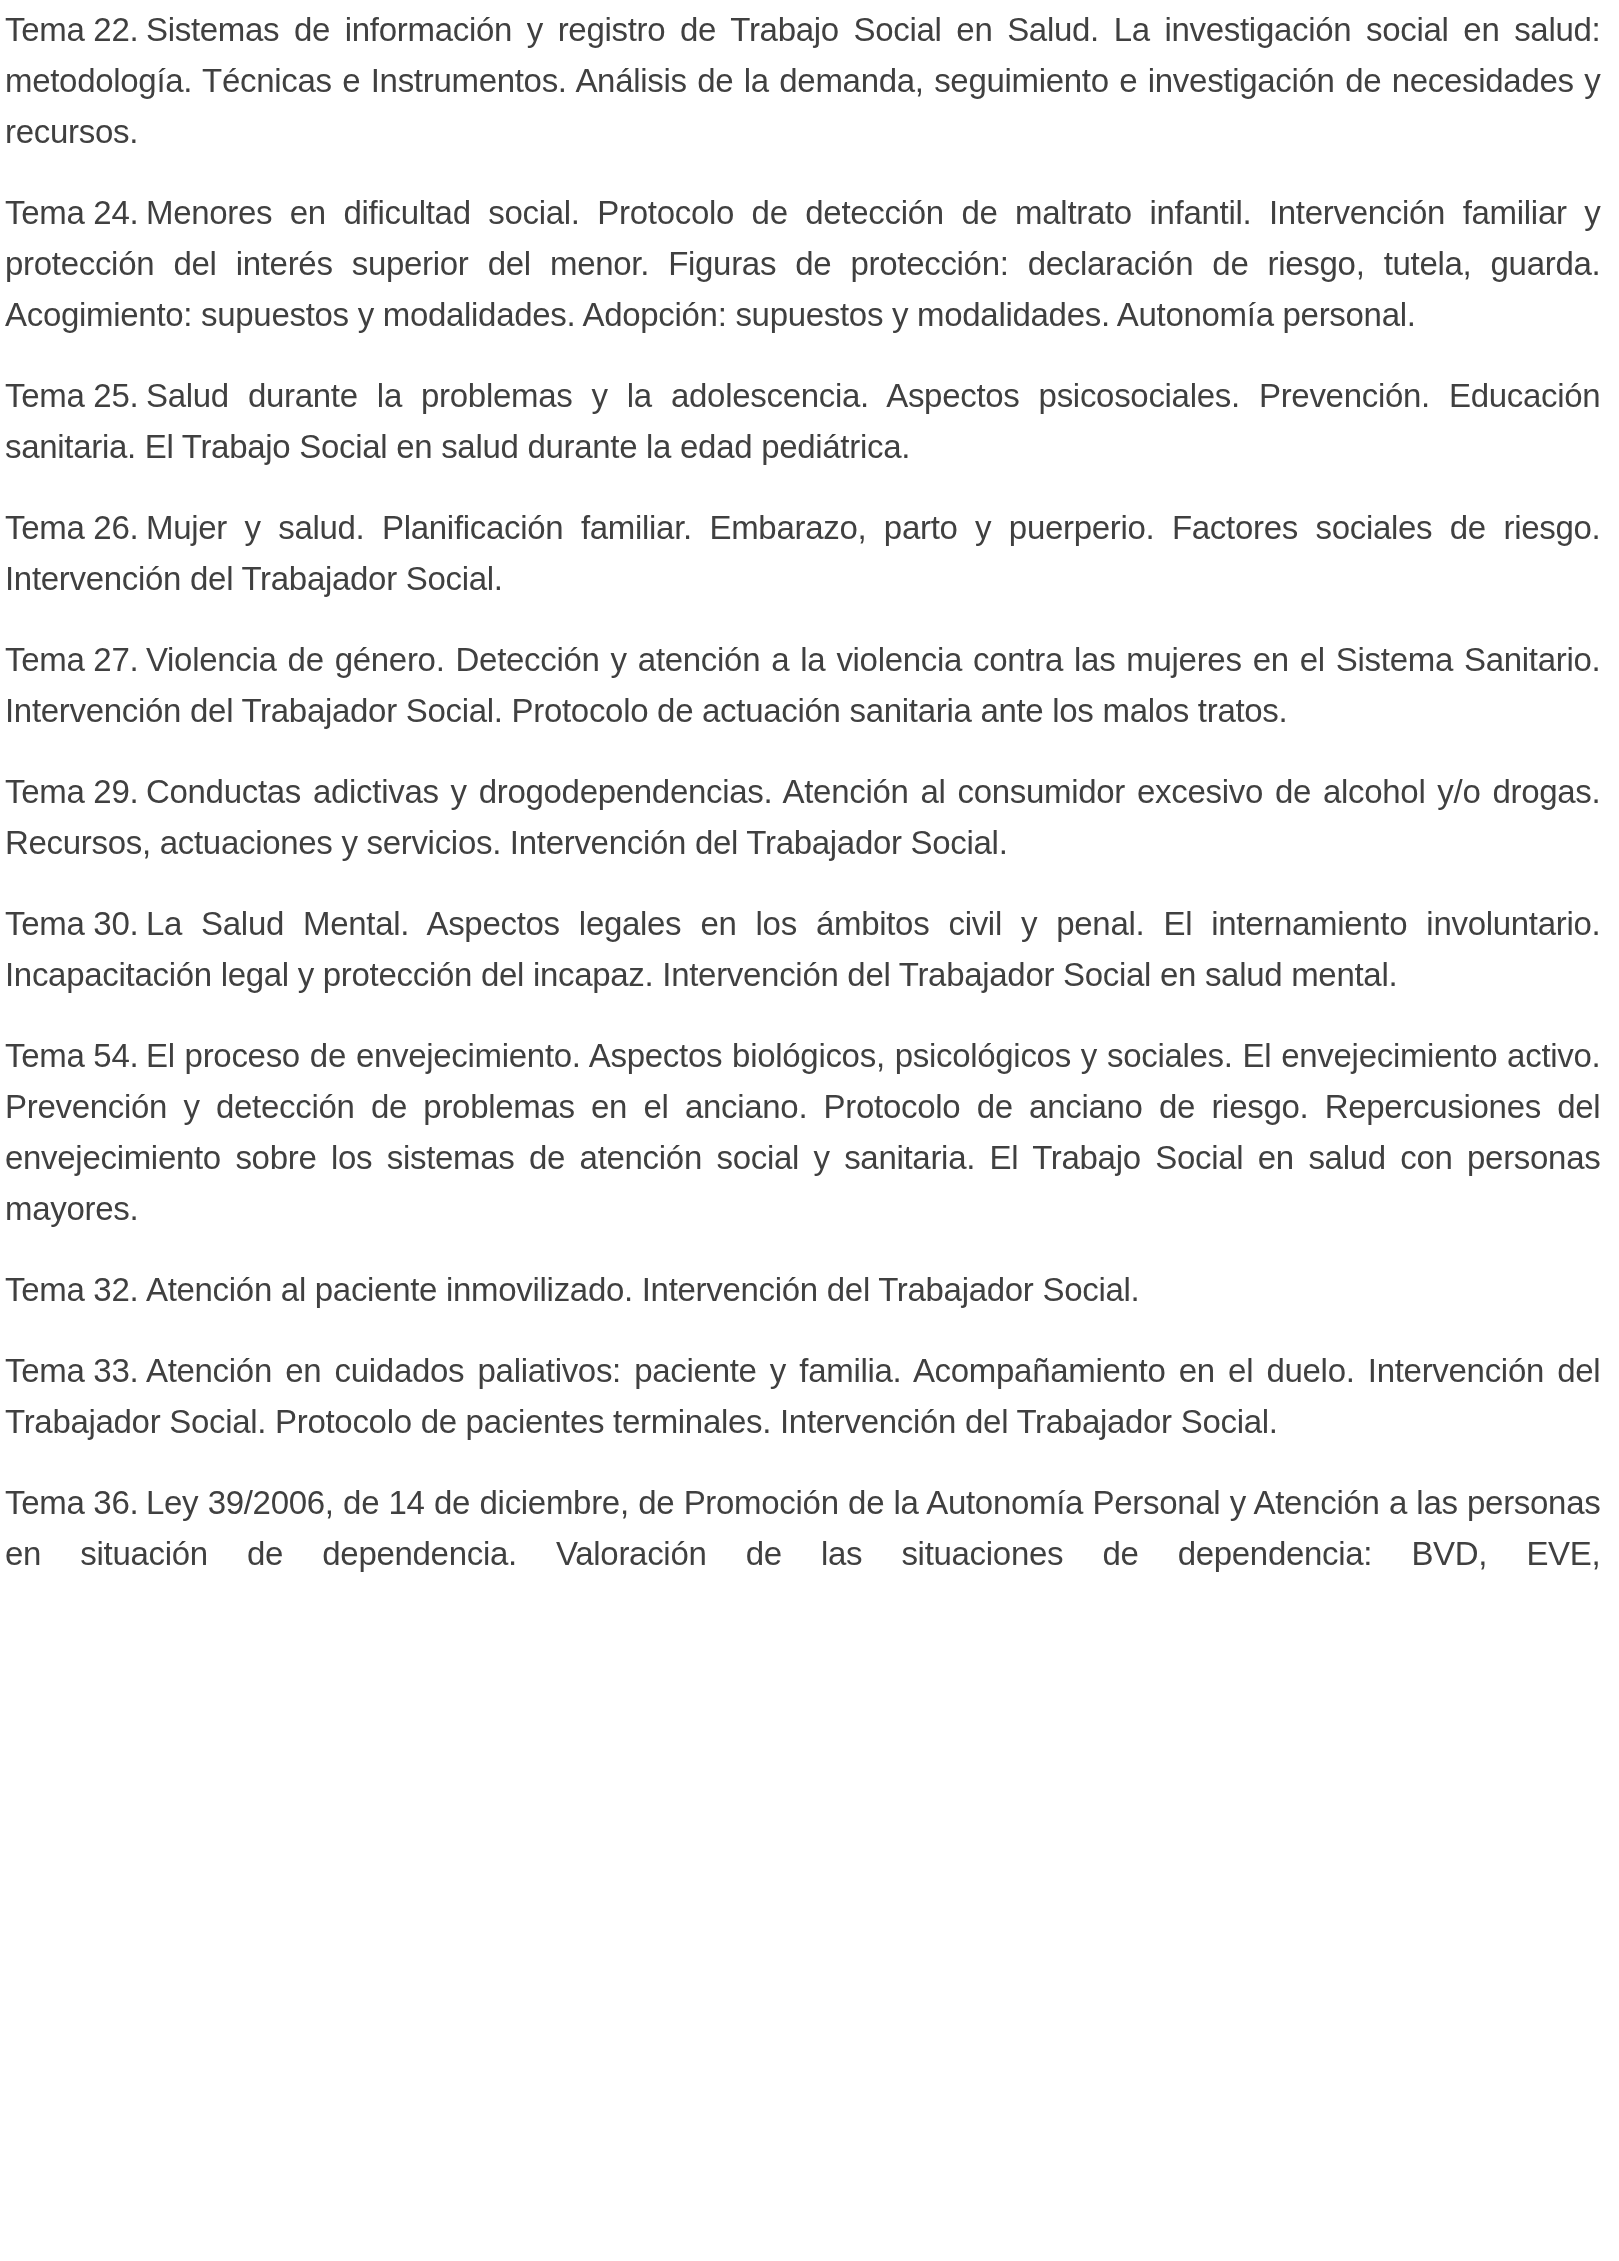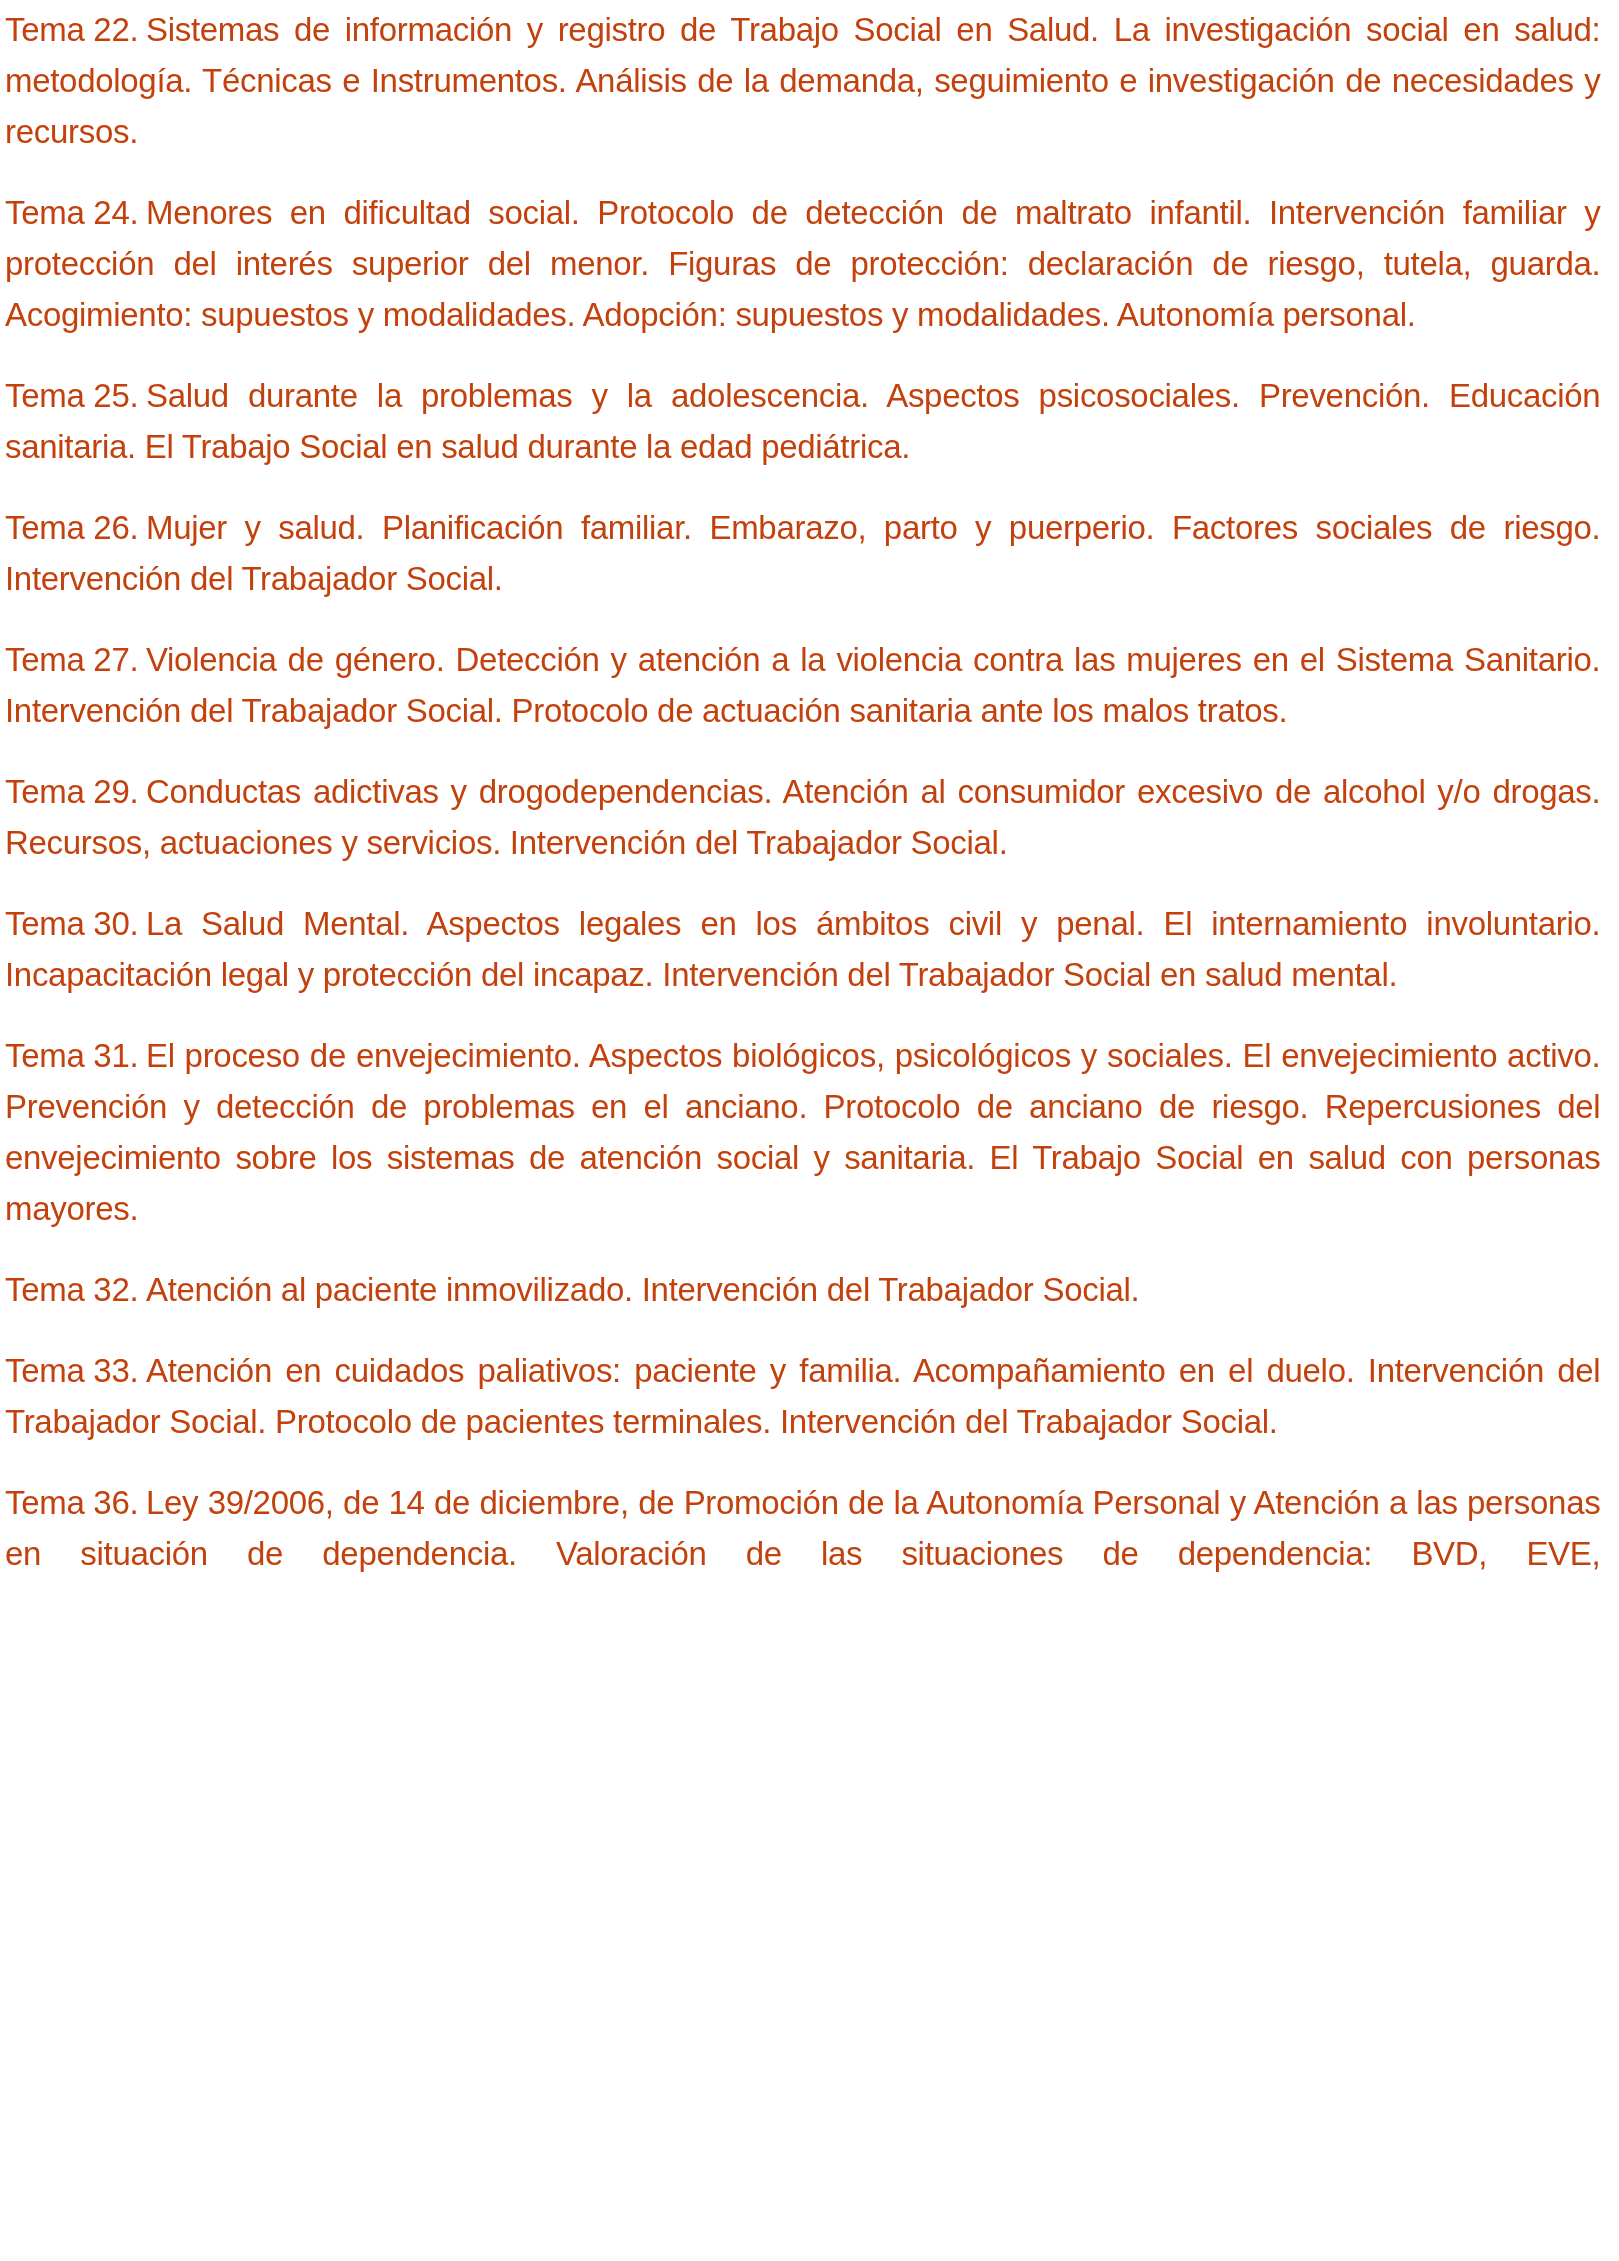--- a/index.html
+++ b/index.html
@@ -12,21 +12,21 @@
     width: 1619px;
     height: 2261px;
     background: #ffffff;
     overflow: hidden;
     box-sizing: border-box;
     padding: 4.2px 18.6px 0 5px;
     font-family: "Liberation Sans", sans-serif;
     font-size: 33px;
     line-height: 51px;
     letter-spacing: -0.3px;
-    color: #c2410c;
+    color: #404040;
   }
   p.tema {
     margin: 0 0 30px 0;
     text-align: justify;
   }
   p.tema.continued {
     text-align-last: justify;
     margin-bottom: 10px;
   }
   .tema-label {
@@ -49,21 +49,21 @@
 
   <p class="tema"><span class="tema-label">Tema 26.</span><span>Mujer y salud. Planificación familiar. Embarazo, parto y puerperio. Factores sociales de riesgo. Intervención del Trabajador Social.</span></p>
 
   <p class="tema"><span class="tema-label">Tema 27.</span><span>Violencia de género. Detección y atención a la violencia contra las mujeres en el Sistema Sanitario. Intervención del Trabajador Social. Protocolo de actuación sanitaria ante los malos tratos.</span></p>
 
 
   <p class="tema"><span class="tema-label">Tema 29.</span><span>Conductas adictivas y drogodependencias. Atención al consumidor excesivo de alcohol y/o drogas. Recursos, actuaciones y servicios. Intervención del Trabajador Social.</span></p>
 
   <p class="tema"><span class="tema-label">Tema 30.</span><span>La Salud Mental. Aspectos legales en los ámbitos civil y penal. El internamiento involuntario. Incapacitación legal y protección del incapaz. Intervención del Trabajador Social en salud mental.</span></p>
 
-  <p class="tema"><span class="tema-label">Tema 31.</span><span>El proceso de envejecimiento. Aspectos biológicos, psicológicos y sociales. El envejecimiento activo. Prevención y detección de problemas en el anciano. Protocolo de anciano de riesgo. Repercusiones del envejecimiento sobre los sistemas de atención social y sanitaria. El Trabajo Social en salud con personas mayores.</span></p>
+  <p class="tema"><span class="tema-label">Tema 54.</span><span>El proceso de envejecimiento. Aspectos biológicos, psicológicos y sociales. El envejecimiento activo. Prevención y detección de problemas en el anciano. Protocolo de anciano de riesgo. Repercusiones del envejecimiento sobre los sistemas de atención social y sanitaria. El Trabajo Social en salud con personas mayores.</span></p>
 
   <p class="tema"><span class="tema-label">Tema 32.</span><span>Atención al paciente inmovilizado. Intervención del Trabajador Social.</span></p>
 
   <p class="tema"><span class="tema-label">Tema 33.</span><span>Atención en cuidados paliativos: paciente y familia. Acompañamiento en el duelo. Intervención del Trabajador Social. Protocolo de pacientes terminales. Intervención del Trabajador Social.</span></p>
 
 
 
   <p class="tema continued"><span class="tema-label">Tema 36.</span><span>Ley 39/2006, de 14 de diciembre, de Promoción de la Autonomía Personal y Atención a las personas en situación de dependencia. Valoración de las situaciones de dependencia: BVD, EVE,</span></p>
 
 </div>

